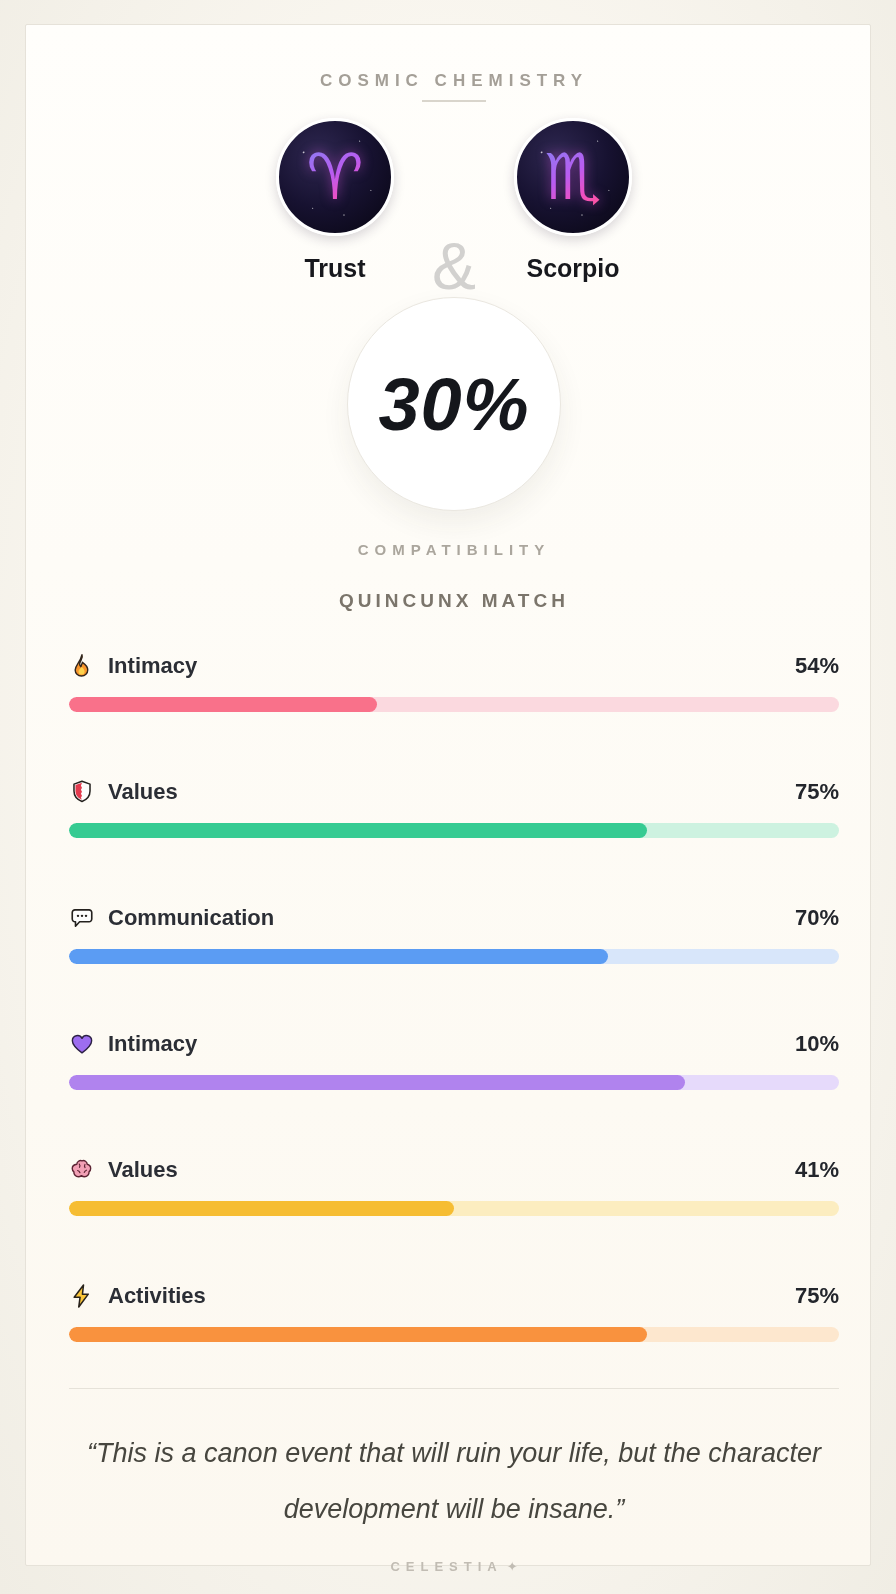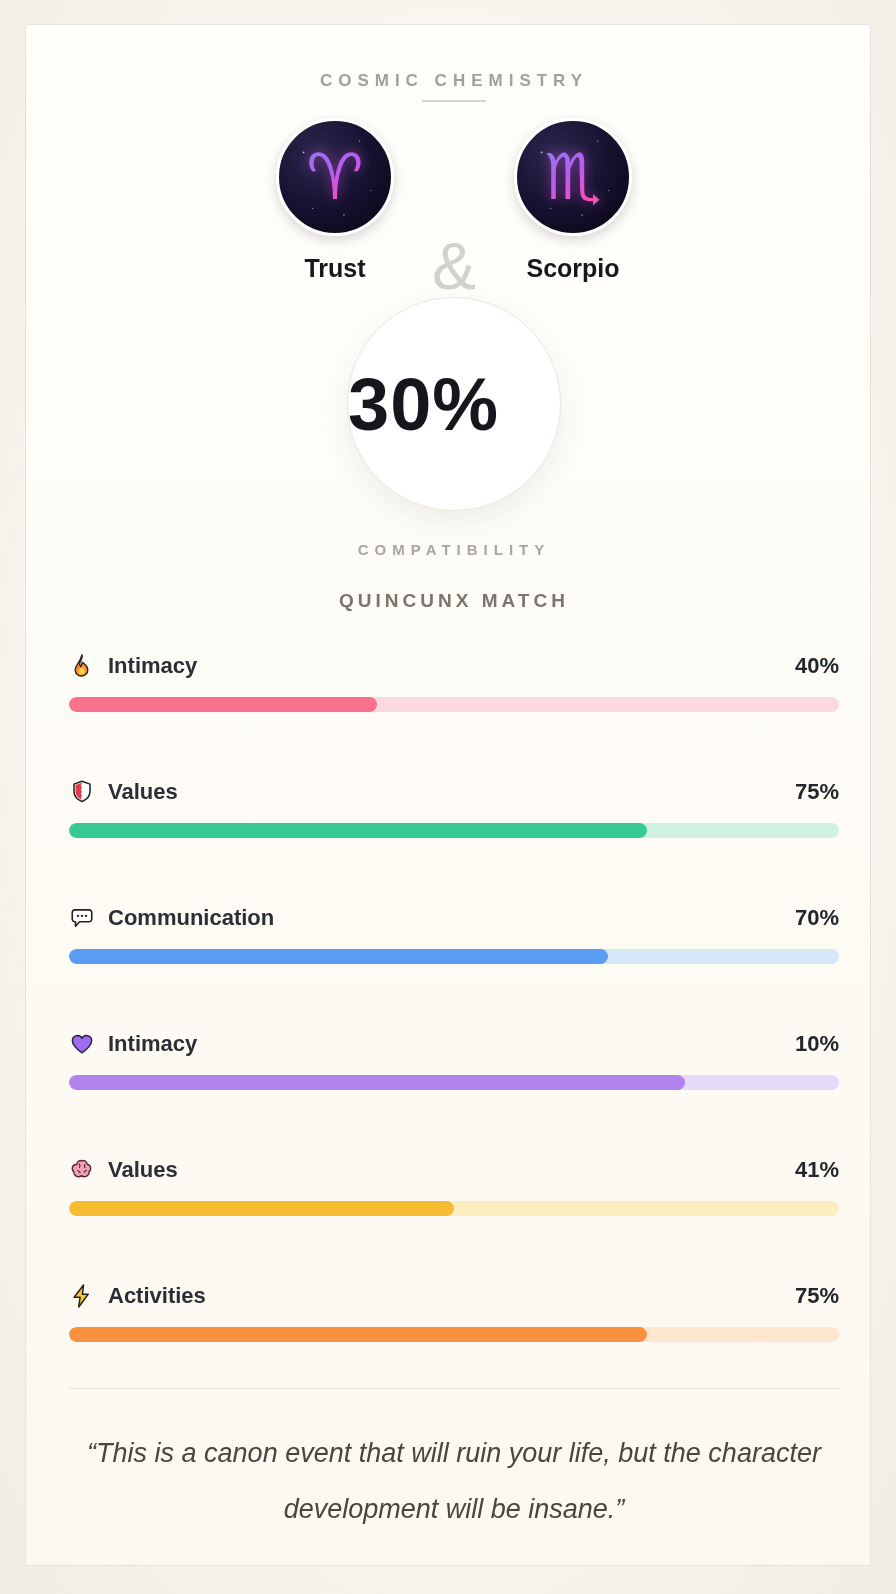--- a/index.html
+++ b/index.html
@@ -66,21 +66,21 @@
     width: 80px; text-align: center; margin-top: 148px;
     font-size: 66px; font-weight: 400; color: #d2d1cf; line-height: 0;
   }
   
   .score-circle {
     width: 214px; height: 214px; border-radius: 50%;
     margin: 14px auto 0;
     background: #ffffff;
     border: 1px solid #eae7e0;
     box-shadow: 0 12px 28px rgba(60,50,40,.07);
-    display: flex; align-items: center; justify-content: flex-start;
+    display: flex; align-items: center; justify-content: center; font-style: italic;
   }
   .score-value {
     font-size: 74px; font-weight: 800; color: #15171c; letter-spacing: 1px;
   }
   .score-caption {
     margin-top: 30px; text-align: center;
     font-size: 15px; font-weight: 700; letter-spacing: 6px; color: #aba69d;
   }
   .match-label {
     margin-top: 32px; text-align: center;
@@ -149,21 +149,21 @@
       <div class="stat-head">
         <div class="stat-left">
           <span class="stat-icon">
             <svg viewBox="0 0 24 24">
                 <path d="M12 1.6c1.5 3.7-2.2 5.4-2.2 8.6 0 1 .5 1.9 1.2 2.5.1-1.6 1.1-2.5 1.4-4.1 2.7 1.8 4.9 4.6 4.9 7.1 0 3.1-2.5 5.6-5.8 5.6s-5.8-2.5-5.8-5.6c0-4.4 4.7-7 6.3-14.1z" fill="#f7942d" stroke="#30251d" stroke-width="1.3" stroke-linejoin="round"></path>
                 <path d="M11.6 12.9c1.9 1.3 2.8 2.8 2.8 4.2a2.8 2.8 0 1 1-5.6 0c0-1.7 1.7-2.6 2.8-4.2z" fill="#fcd34d"></path>
               </svg>
           </span>
           <span class="stat-label">Intimacy</span>
         </div>
-        <span class="stat-value">40%</span>
+        <span class="stat-value">54%</span>
       </div>
       <div class="bar-track" style="background: rgb(251, 217, 223);">
           <div class="bar-fill" style="background: rgb(249, 113, 138); width: 40%;"></div>
         </div>
     </div>
 
     <div class="stat">
       <div class="stat-head">
         <div class="stat-left">
           <span class="stat-icon">
@@ -255,14 +255,17 @@
 
   </div>
 
   <div class="divider"></div>
 
   <div class="quote">
     <span>“This is a canon event that will ruin your life, but the character</span>
     <span>development will be insane.”</span>
   </div>
 
+  <div class="brand-row">
+    <span>CELESTIA</span><span class="sparkle">✦</span>
+  </div>
 
 </div>
 
 </body></html>

